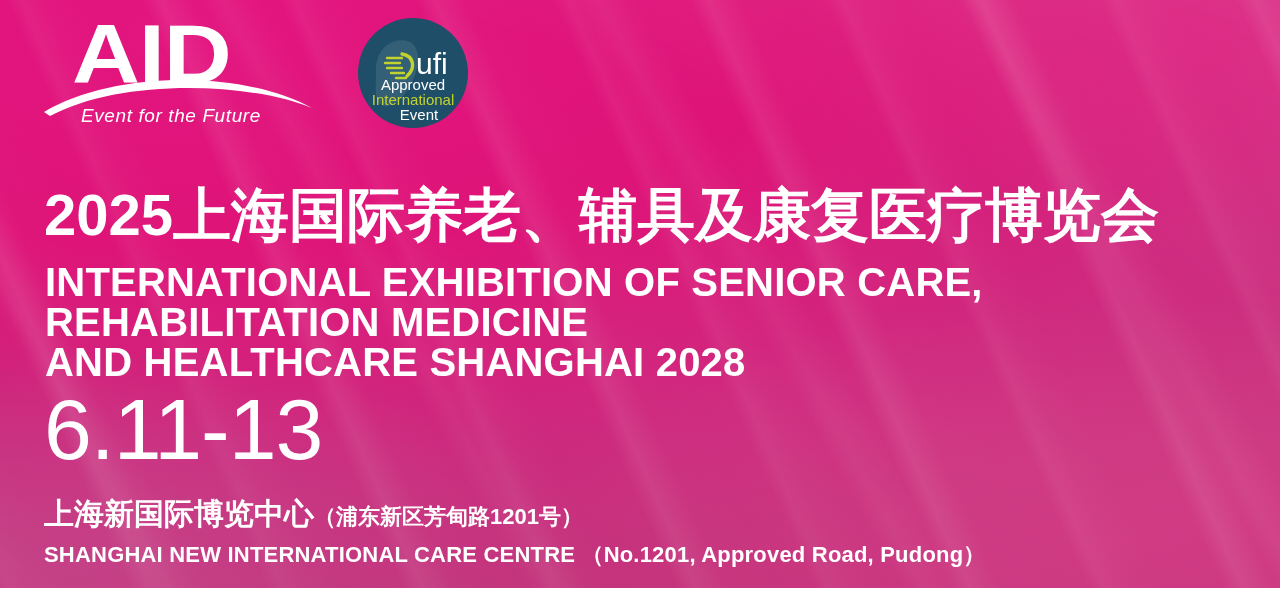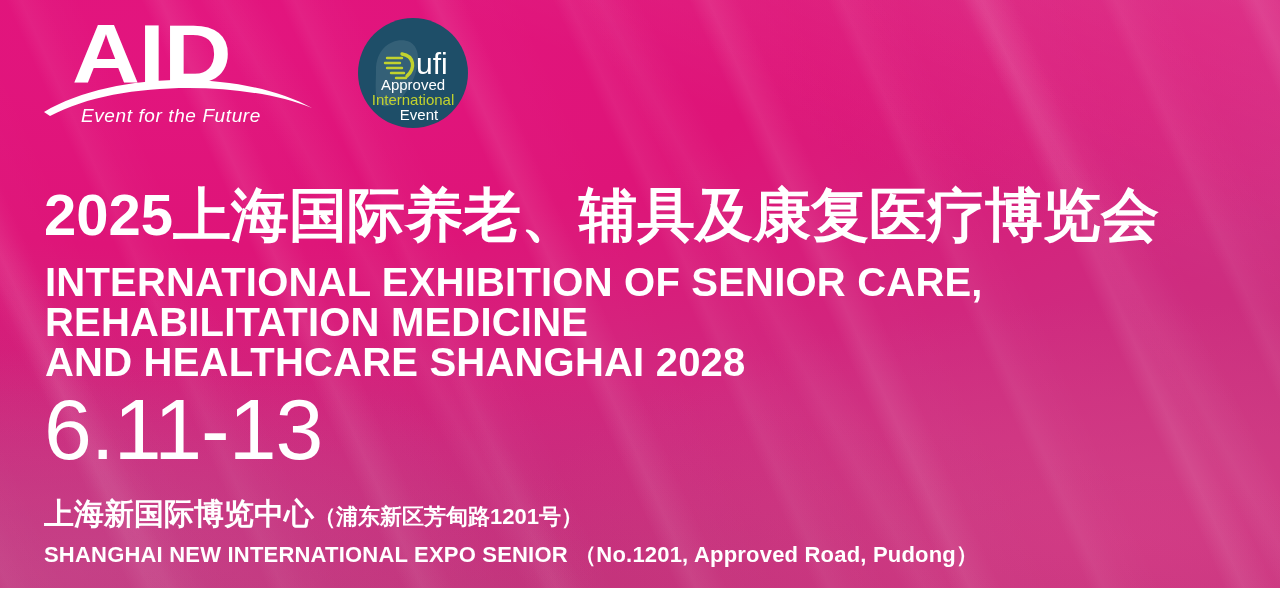--- a/index.html
+++ b/index.html
@@ -253,18 +253,18 @@
     </div>
   </div>
 
   <div class="date-line">6.11-13</div>
 
   <div class="venue-block">
     <div class="venue-cn">
       <span>上海新国际博览中心</span><span class="venue-cn-sub">（浦东新区芳甸路1201号）</span>
     </div>
     <div class="venue-en">
-      <span>SHANGHAI NEW INTERNATIONAL EXPO SENIOR</span>
+      <span>SHANGHAI NEW INTERNATIONAL CARE CENTRE</span>
       <span>（No.1201, Approved Road, Pudong）</span>
     </div>
   </div>
 
 </div>
 
 </body></html>

